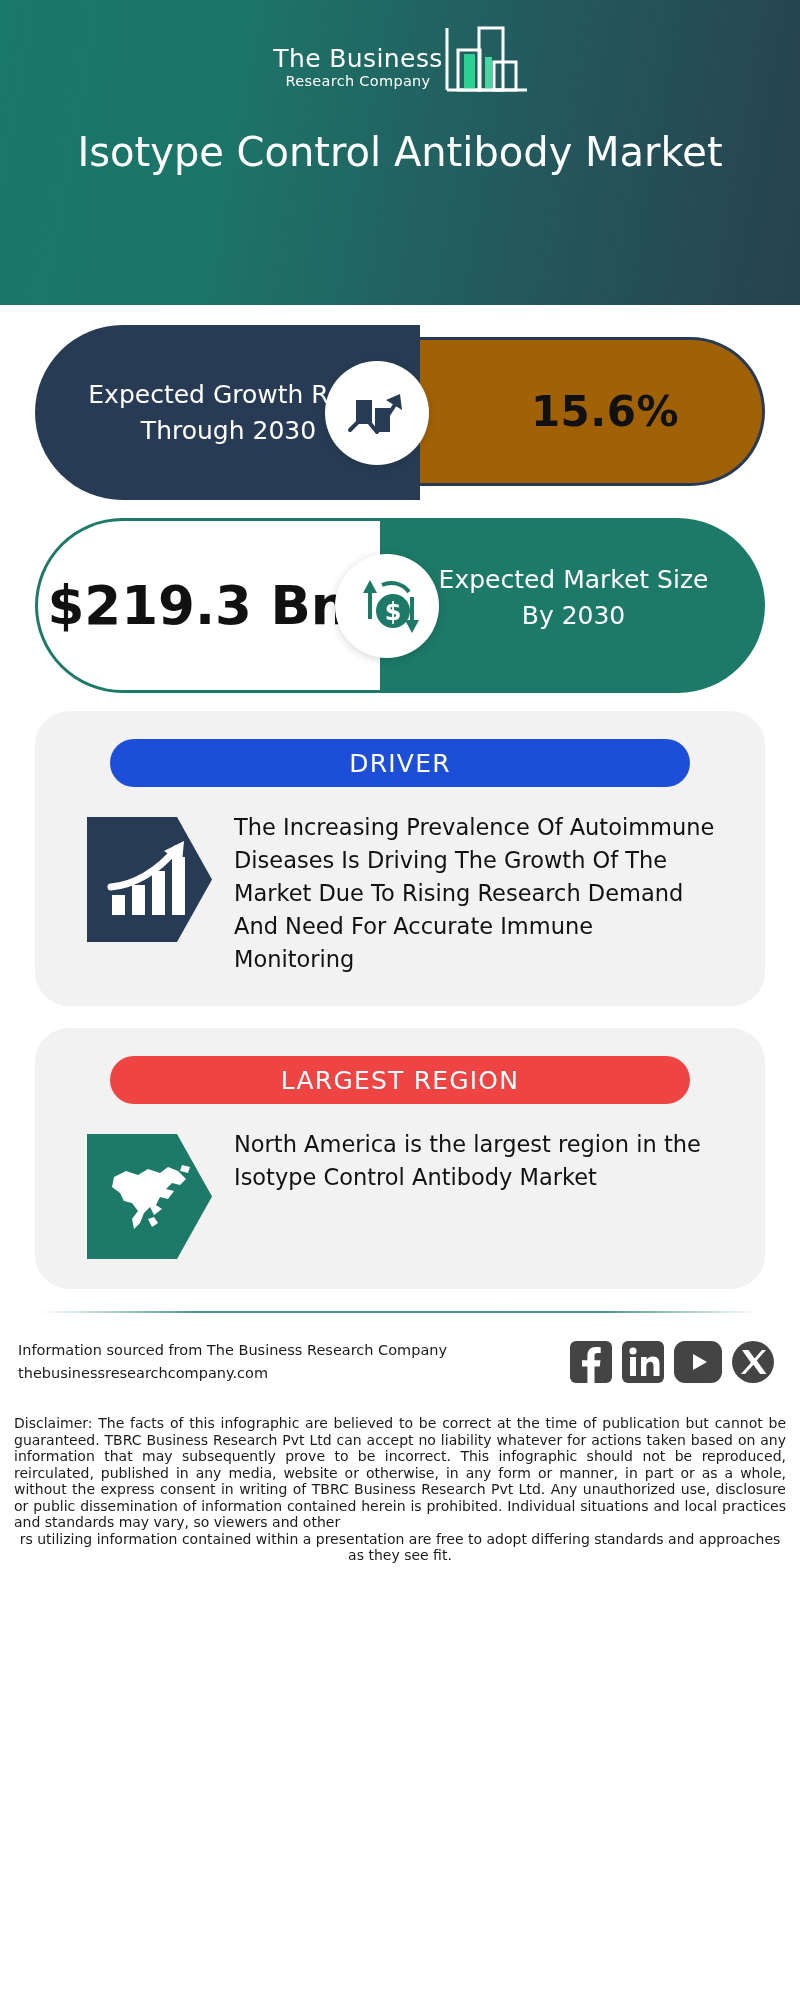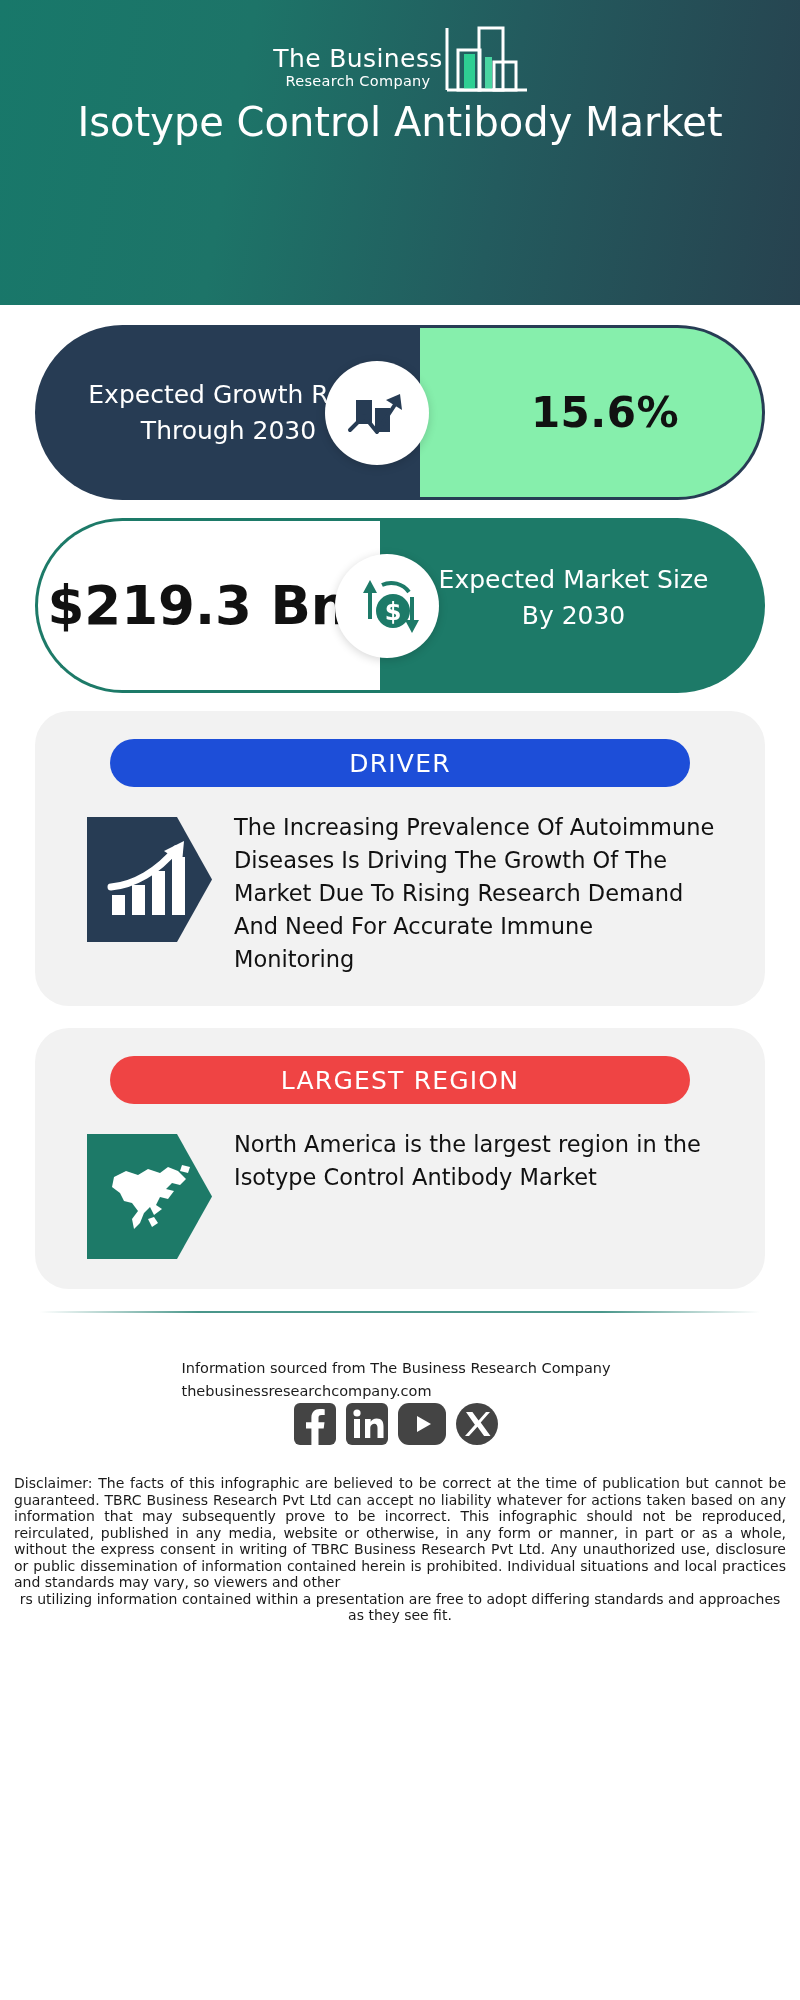--- a/index.html
+++ b/index.html
@@ -52,20 +52,21 @@
   .logo-line2 {
     color: #ffffff;
     font-size: 14.5px;
     letter-spacing: .3px;
     line-height: 18px;
     font-family: "DejaVu Sans", sans-serif;
   }
   .logo-mark { margin-left: -2px; }
 
   .hero-title {
+    margin-top: 30px;
     width: 660px;
     text-align: center;
     color: #ffffff;
     font-size: 40px;
     line-height: 52px;
     font-weight: 400;
     font-family: "DejaVu Sans", sans-serif;
   }
 
   
@@ -90,28 +91,29 @@
     justify-content: center;
     color: #ffffff;
     font-size: 25px;
     line-height: 36px;
     text-align: center;
     padding: 0 42px 0 44px;
     font-family: "DejaVu Sans", sans-serif;
   }
   .r1-right {
     width: 345px;
-    height: 175px;
+    height: 149px;
     border: 3px solid #273c54;
     border-left: none;
     border-radius: 0 88px 88px 0;
     display: flex;
     align-items: center;
     justify-content: center;
-    background: #86efac;
+    background: #a16207;
+    margin-top: 12px;
   }
   .r1-value {
     color: #111111;
     font-size: 42px;
     font-weight: bold;
     letter-spacing: .5px;
     padding-left: 28px;
     font-family: "DejaVu Sans", sans-serif;
   }
 
@@ -224,22 +226,21 @@
     width: 720px;
     height: 2px;
     margin: 10px auto 0 auto;
     background: linear-gradient(90deg, #ffffff 0%, #2a8476 22%, #2a8476 78%, #ffffff 100%);
     opacity: .85;
   }
   .footer-top {
     display: flex;
     align-items: center;
     justify-content: space-between;
-    padding: 44px 26px 0 18px;
-    flex-direction: column;
+    padding: 26px 26px 0 18px;
   }
   .footer-source {
     color: #1b1b1b;
     font-size: 14.5px;
     line-height: 23px;
     font-family: "DejaVu Sans", sans-serif;
   }
   .socials { display: flex; gap: 10px; align-items: center; }
   .social {
     width: 42px;

